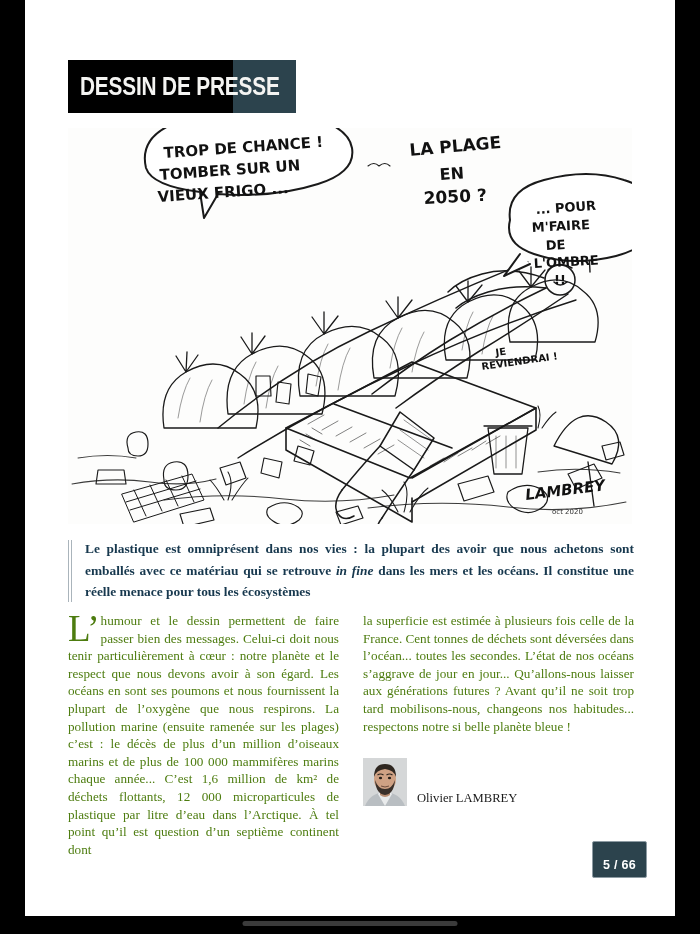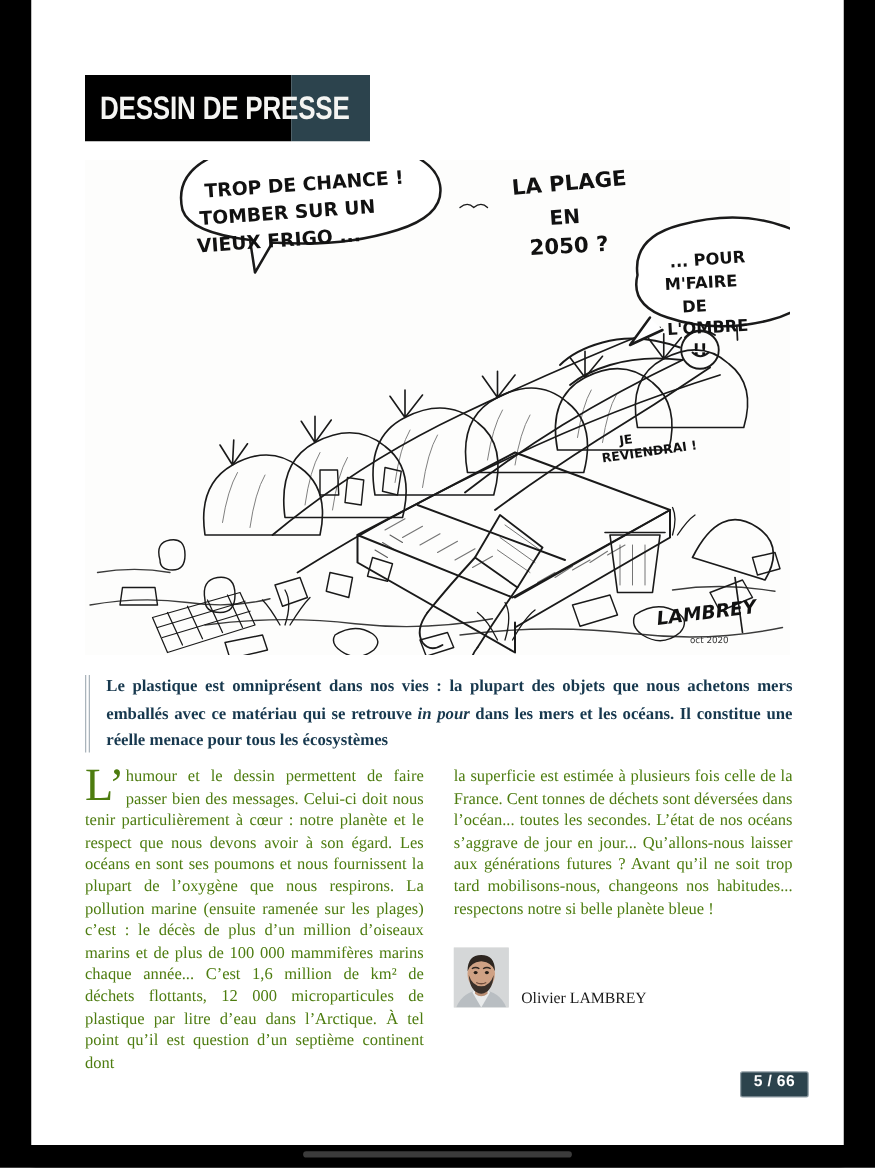--- a/index.html
+++ b/index.html
@@ -152,21 +152,21 @@
   
   .page-badge {
     position: absolute;
     right: 28px; bottom: 38px;
     background: #2c434d;
     border: 1px solid #8d9ba3;
     color: #ffffff;
     font-family: "Liberation Sans", sans-serif;
     font-size: 12.5px;
     font-weight: bold;
-    padding: 0 10px 5px;
+    padding: 16px 10px 5px;
     border-radius: 2px;
     letter-spacing: 0.3px;
   }
 
   
   .home-indicator {
     position: absolute;
     left: 50%; transform: translateX(-50%);
     bottom: 8px;
     width: 215px; height: 5px;
@@ -355,21 +355,21 @@
           <text x="484" y="386" font-size="7" fill="#333" font-family="DejaVu Sans, sans-serif">oct 2020</text>
         </g>
       </svg>
     </div>
 
     <div class="chapo">
       <span class="rules">
         <i class="a"></i>
           <i class="b"></i>
       </span>
-      <p><span>Le plastique est omniprésent dans nos vies : la plupart des objets que nous achetons mers emballés avec ce matériau qui se retrouve </span><em>in pour</em><span> dans les mers et les océans. Il constitue une réelle menace pour tous les écosystèmes</span></p>
+      <p><span>Le plastique est omniprésent dans nos vies : la plupart des avoir que nous achetons sont emballés avec ce matériau qui se retrouve </span><em>in fine</em><span> dans les mers et les océans. Il constitue une réelle menace pour tous les écosystèmes</span></p>
     </div>
 
     <div class="cols">
       <div class="col left">
         <p>L’humour et le dessin permettent de faire passer bien des messages. Celui-ci doit nous tenir particulièrement à cœur : notre planète et le respect que nous devons avoir à son égard. Les océans en sont ses poumons et nous fournissent la plupart de l’oxygène que nous respirons. La pollution marine (ensuite ramenée sur les plages) c’est : le décès de plus d’un million d’oiseaux marins et de plus de 100 000 mammifères marins chaque année... C’est 1,6 million de km² de déchets flottants, 12 000 microparticules de plastique par litre d’eau dans l’Arctique. À tel point qu’il est question d’un septième continent dont</p>
       </div>
       <div class="col right" style="position:relative;">
         <p>la superficie est estimée à plusieurs fois celle de la France. Cent tonnes de déchets sont déversées dans l’océan... toutes les secondes. L’état de nos océans s’aggrave de jour en jour... Qu’allons-nous laisser aux générations futures ? Avant qu’il ne soit trop tard mobilisons-nous, changeons nos habitudes... respectons notre si belle planète bleue !</p>
 
         <div class="author">

